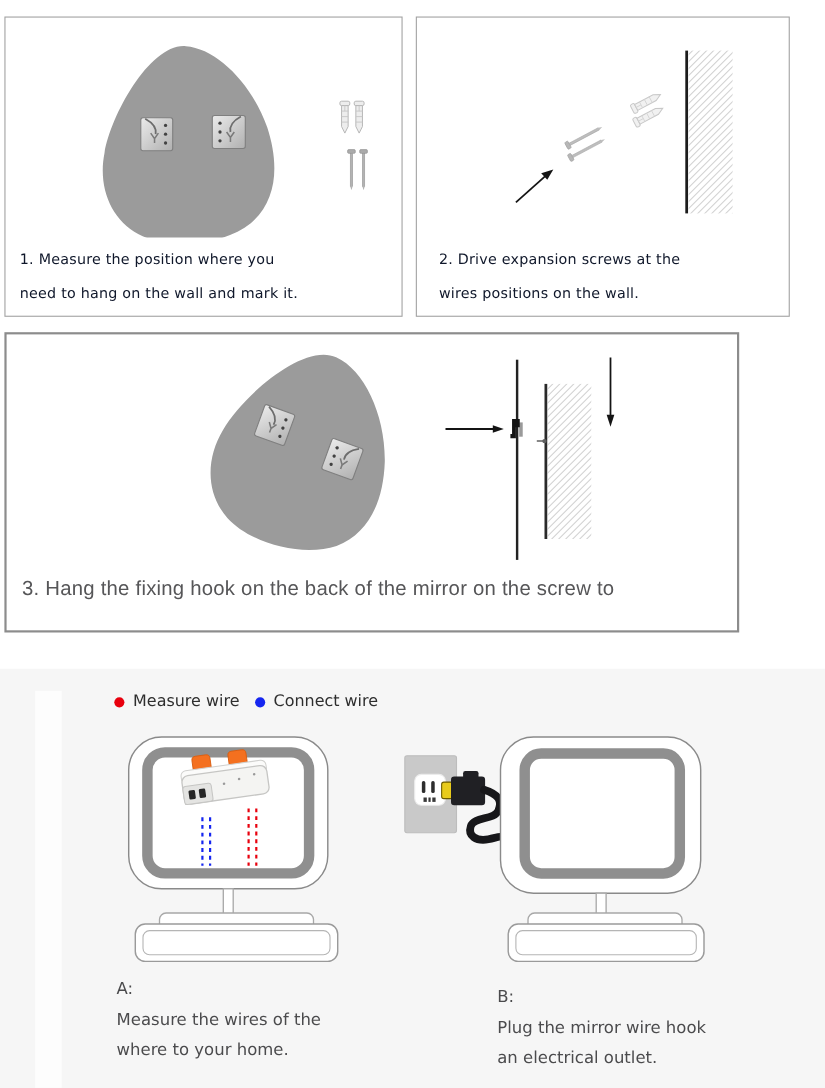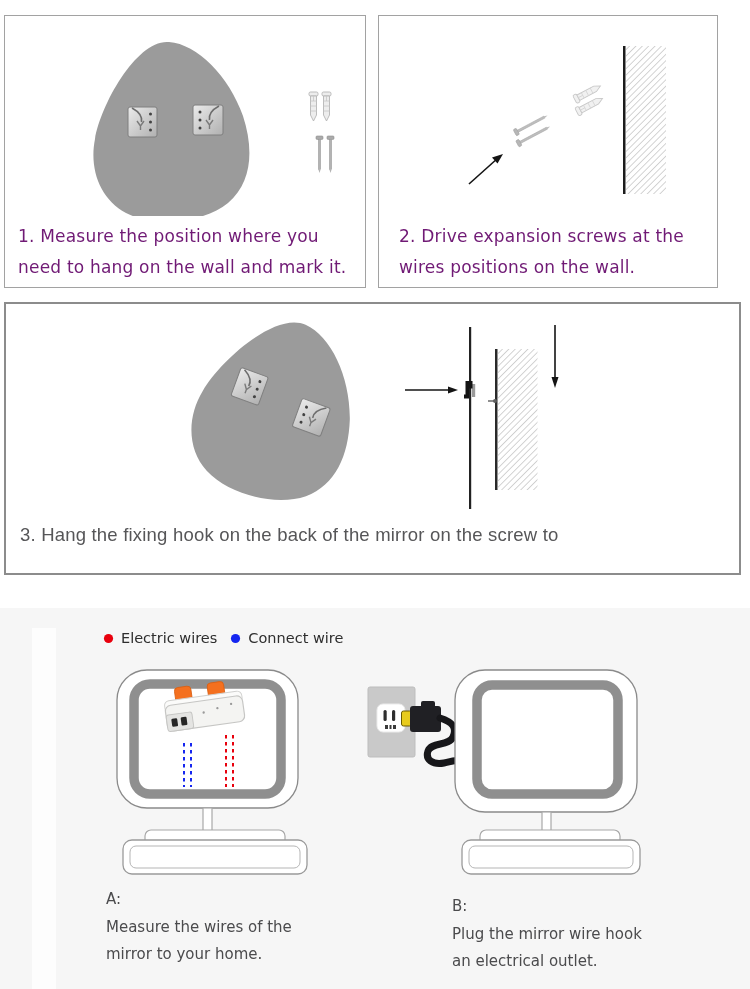--- a/index.html
+++ b/index.html
@@ -1,22 +1,22 @@
 <!DOCTYPE html>
 <html><head>
 <meta charset="utf-8">
 <style>
   html,body{margin:0;padding:0;background:#fff;}
   .canvas{position:relative;width:750px;height:989px;background:#ffffff;overflow:hidden;
           font-family:"DejaVu Sans",sans-serif;}
   .panel{position:absolute;background:#fff;border:1px solid #a2a2a2;box-sizing:border-box;}
   #panel1{left:4px;top:15px;width:362px;height:273px;}
   #panel2{left:378px;top:15px;width:340px;height:273px;}
-  #panel3{left:4px;top:302px;width:737px;height:273px;border:2px solid #8c8c8c;}
-  .step-caption{color:#701a75;font-size:17px;line-height:31px;letter-spacing:.2px;}
+  #panel3{left:4px;top:302px;width:668px;height:273px;border:2px solid #8c8c8c;}
+  .step-caption{color:#0f172a;font-size:13px;line-height:31px;letter-spacing:.2px;}
   #panel1 .step-caption{padding:5px 6px 0 13px;}
   #panel2 .step-caption{padding:5px 6px 0 20px;}
   #panel3 .step-caption{padding:2px 6px 0 14px;font-family:"Liberation Sans",sans-serif;
                         font-size:18.5px;color:#565658;}
   .illus{display:block;}
   
   #bottom{position:absolute;left:0;top:608px;width:750px;height:381px;background:#f6f6f6;}
   #bottom .bg-strip{position:absolute;left:32px;top:20px;width:24px;height:361px;background:#fdfdfd;}
   #legend{position:absolute;left:103px;top:630px;display:inline-flex;align-items:center;
           gap:7px;font-size:14.5px;color:#2e2e2e;}
@@ -159,21 +159,21 @@
   </div>
 
   <div id="bottom">
     <div class="bg-strip"></div>
   </div>
 
   <div id="legend">
     <svg class="dot" width="11" height="11">
       <circle cx="5.5" cy="5.5" r="4.6" fill="#e8000d"></circle>
     </svg>
-    <span>Electric wires</span>
+    <span>Measure wire</span>
     <svg class="dot" width="11" height="11" style="margin-left:6px">
       <circle cx="5.5" cy="5.5" r="4.6" fill="#1526f0"></circle>
     </svg>
     <span>Connect wire</span>
   </div>
 
   <svg class="fig" id="figA" width="212" height="216" viewBox="0 0 212 216">
     <rect x="17" y="7" width="181" height="138" rx="30" fill="#ffffff" stroke="#8a8a8a" stroke-width="1.3"></rect>
     <rect x="34" y="21" width="147" height="110" rx="16" fill="none" stroke="#8f8f8f" stroke-width="9.5"></rect>
     <g fill="#ffffff" stroke="#a8a8a8" stroke-width="1.2">
@@ -226,21 +226,21 @@
       <rect x="187" y="152" width="9" height="26"></rect>
       <rect x="125" y="170" width="140" height="22" rx="6"></rect>
       <rect x="107" y="180" width="178" height="34" rx="9" stroke="#9a9a9a" stroke-width="1.3"></rect>
       <rect x="114" y="186" width="164" height="22" rx="6" fill="none" stroke="#b5b5b5" stroke-width="1"></rect>
     </g>
   </svg>
 
   <div class="fig-caption" id="capA">
     <div>A:</div>
     <div>Measure the wires of the</div>
-    <div>mirror to your home.</div>
+    <div>where to your home.</div>
   </div>
   <div class="fig-caption" id="capB">
     <div>B:</div>
     <div>Plug the mirror wire hook</div>
     <div>an electrical outlet.</div>
   </div>
 
 </div>
 
 </body></html>

